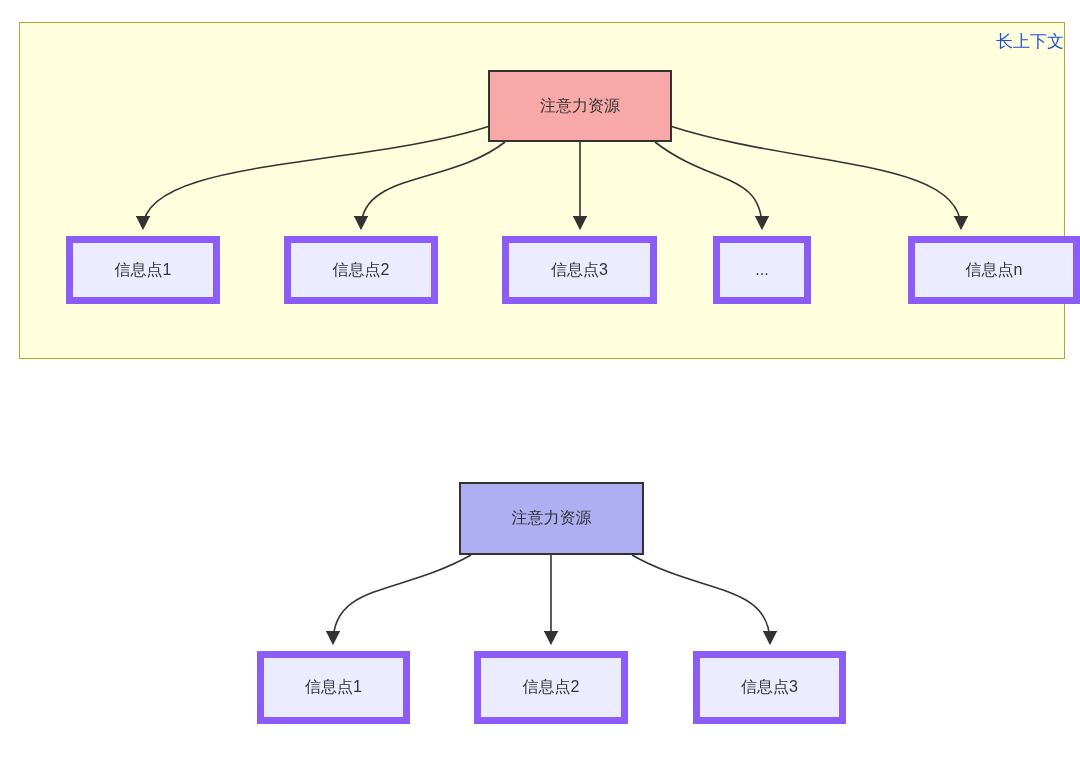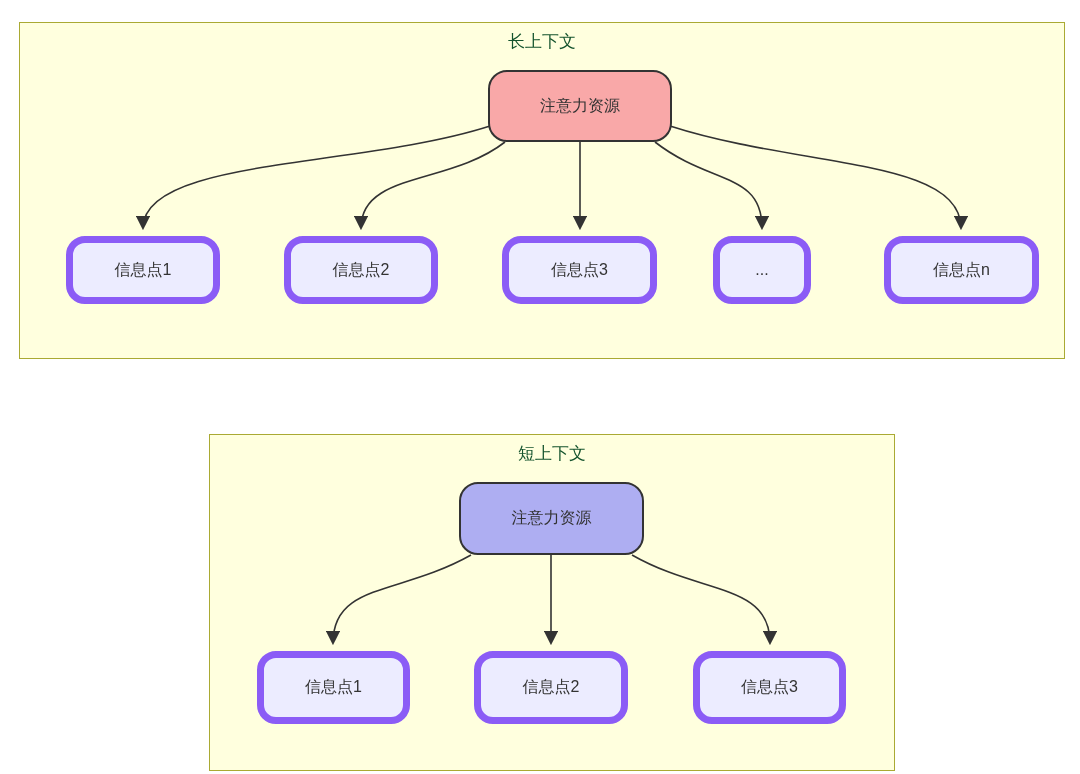--- a/index.html
+++ b/index.html
@@ -20,49 +20,48 @@
     background: #ffffde;
     border: 1px solid #aaaa33;
   }
   .section-long { left: 19px; top: 22px; width: 1046px; height: 337px; }
   .section-short { left: 209px; top: 434px; width: 686px; height: 337px; }
   .section-title {
     position: absolute;
     top: 7px;
     left: 0;
     width: 100%;
-    text-align: center;
+    text-align: right;
     font-size: 17px;
-    color: #14532d;
+    color: #1d4ed8;
   }
   .node {
     position: absolute;
     display: flex;
     align-items: center;
     justify-content: center;
     font-size: 16px;
     color: #333333;
     text-align: center;
-    border-radius: 19px;
   }
   .source-node {
     border: 2px solid #333333;
   }
   .source-long { left: 488px; top: 70px; width: 184px; height: 72px; background: #f9a8a8; }
   .source-short { left: 459px; top: 482px; width: 185px; height: 73px; background: #aeaef2; }
   .target-node {
     background: #ececff;
     border: 7px solid #8b5cf6;
   }
   .lt { top: 236px; height: 68px; }
   .lt0 { left: 66px;  width: 154px; }
   .lt1 { left: 284px; width: 154px; }
   .lt2 { left: 502px; width: 155px; }
   .lt3 { left: 713px; width: 98px; }
-  .lt4 { left: 884px; width: 155px; }
+  .lt4 { left: 908px; width: 172px; }
   .st { top: 651px; height: 73px; }
   .st0 { left: 257px; width: 153px; }
   .st1 { left: 474px; width: 154px; }
   .st2 { left: 693px; width: 153px; }
   .arrow-layer {
     position: absolute;
     left: 0; top: 0;
     width: 1080px;
     height: 774px;
     pointer-events: none;
@@ -75,23 +74,20 @@
 </style>
 </head>
 <body>
 
 <div class="canvas">
 
   <div class="section section-long">
     <div class="section-title">长上下文</div>
   </div>
 
-  <div class="section section-short">
-    <div class="section-title">短上下文</div>
-  </div>
 
   <svg class="arrow-layer" viewBox="0 0 1080 774" xmlns="http://www.w3.org/2000/svg">
     <defs>
       <marker id="arrowhead" viewBox="0 0 10 10" refX="8.5" refY="5" markerWidth="9" markerHeight="9" orient="auto-start-reverse">
         <path d="M 0 0 L 10 5 L 0 10 z" fill="#333333"></path>
       </marker>
     </defs>
 
     <path class="edge" d="M 490 126 C 360 168, 143 158, 143 228" marker-end="url(#arrowhead)"></path>
     <path class="edge" d="M 505 142 C 450 185, 361 172, 361 228" marker-end="url(#arrowhead)"></path>

